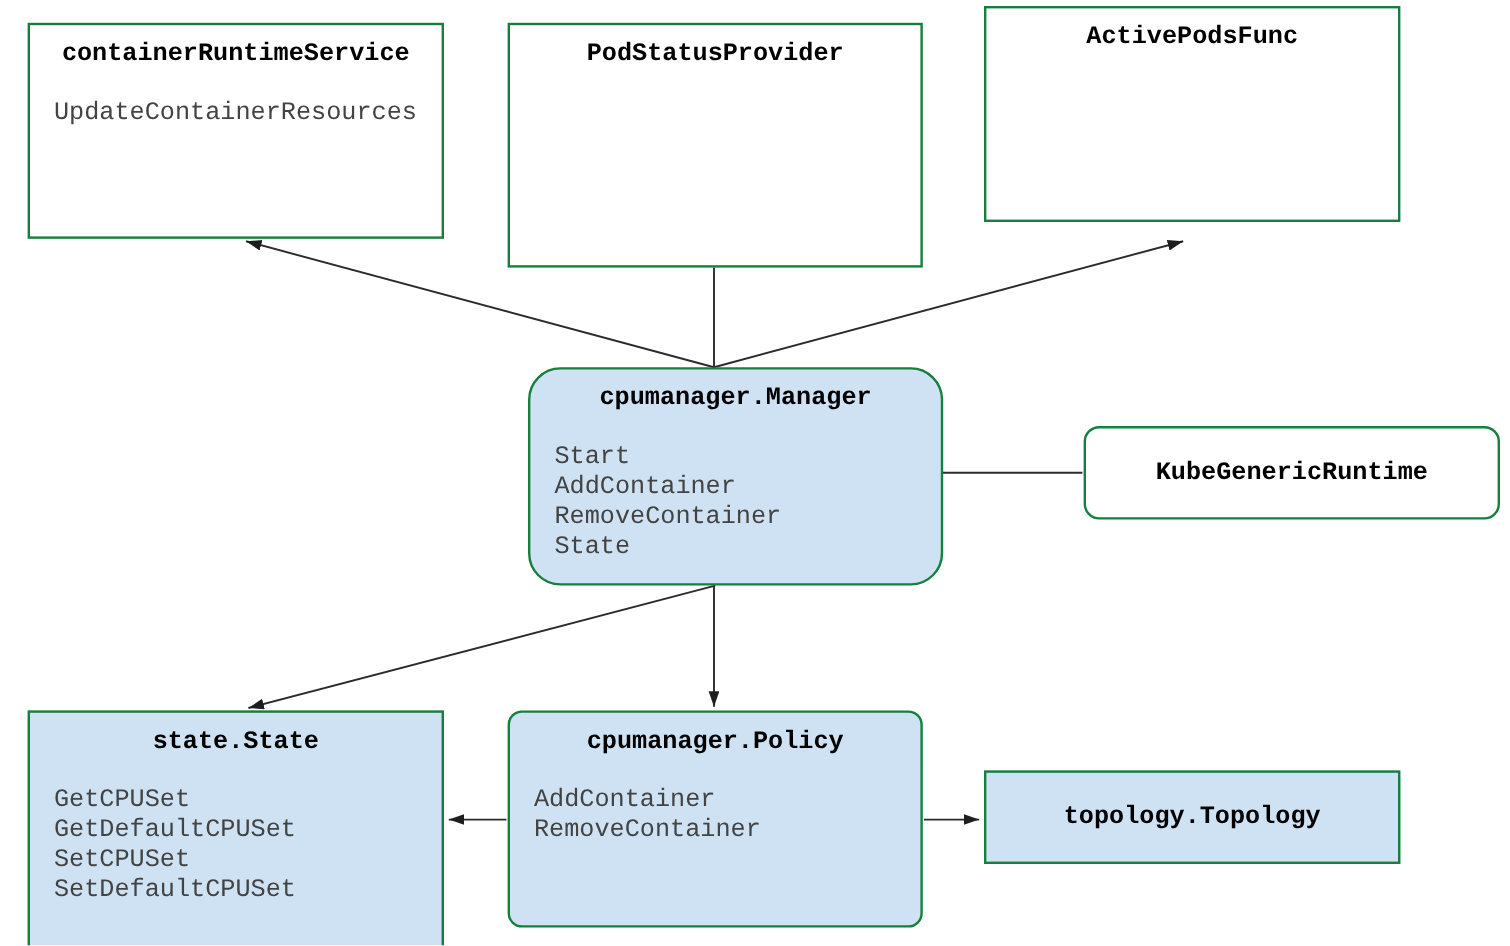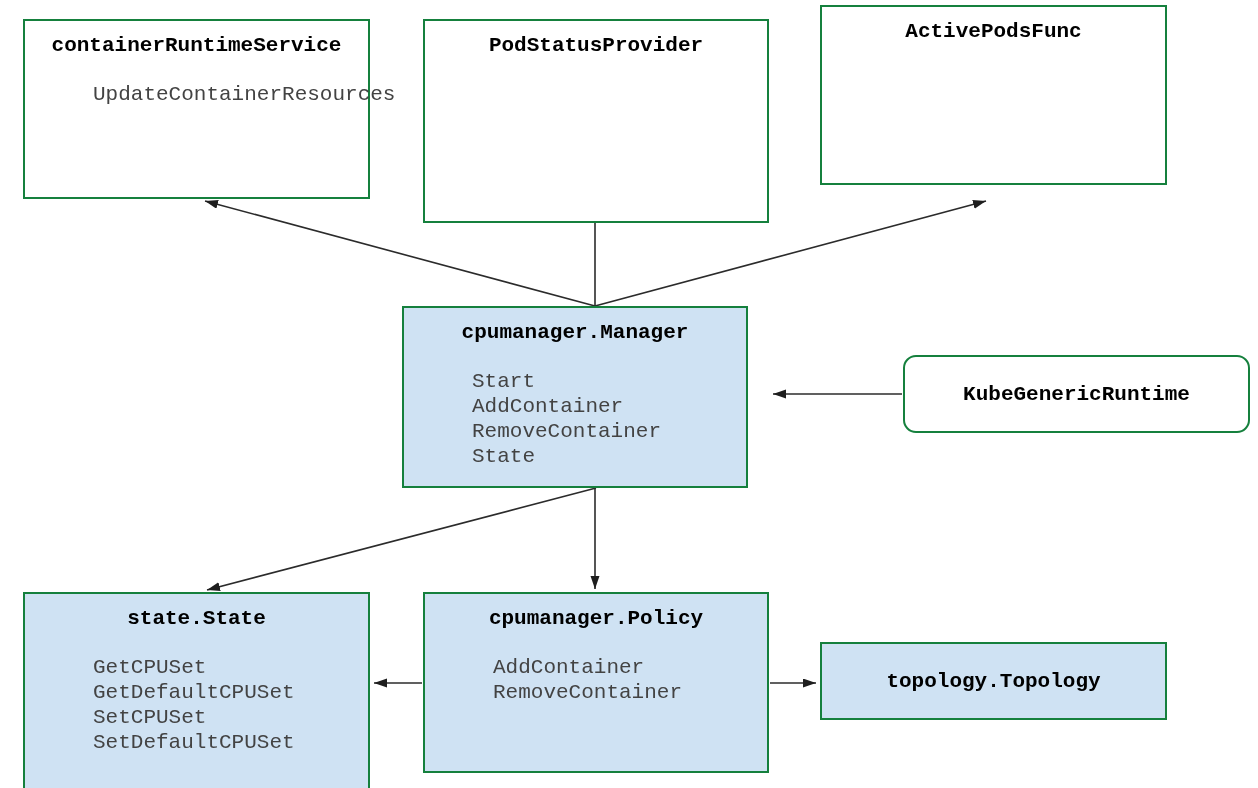--- a/index.html
+++ b/index.html
@@ -27,21 +27,20 @@
     text-align: center;
     font-weight: bold;
     font-size: 21px;
     line-height: 25px;
     color: #000000;
     letter-spacing: 0;
   }
   .node .methods {
     margin-top: 24px;
     padding-left: 20px;
-    margin-left: 48px;
   }
   .node .methods .m {
     font-size: 21px;
     line-height: 25px;
     color: #434343;
     white-space: pre;
   }
   .node.centered {
     display: flex;
     align-items: center;
@@ -90,21 +89,21 @@
   </div>
 
   <div class="node" style="left:423px; top:19px; width:346px; height:204px;">
     <div class="title">PodStatusProvider</div>
   </div>
 
   <div class="node" style="left:820px; top:5px; width:347px; height:180px;">
     <div class="title">ActivePodsFunc</div>
   </div>
 
-  <div class="node blue" style="left:402px; top:306px; width:346px; height:182px;">
+  <div class="node blue" style="left:440px; top:306px; width:346px; height:182px;border-radius:27px;">
     <div class="title">cpumanager.Manager</div>
     <div class="methods">
       <div class="m">Start</div>
       <div class="m">AddContainer</div>
       <div class="m">RemoveContainer</div>
       <div class="m">State</div>
     </div>
   </div>
 
   <div class="node centered" style="left:903px; top:355px; width:347px; height:78px;border-radius:13px;">
@@ -114,21 +113,21 @@
   <div class="node blue" style="left:23px; top:592px; width:347px; height:214px;">
     <div class="title">state.State</div>
     <div class="methods">
       <div class="m">GetCPUSet</div>
       <div class="m">GetDefaultCPUSet</div>
       <div class="m">SetCPUSet</div>
       <div class="m">SetDefaultCPUSet</div>
     </div>
   </div>
 
-  <div class="node blue" style="left:423px; top:592px; width:346px; height:181px;">
+  <div class="node blue" style="left:423px; top:592px; width:346px; height:181px;border-radius:12px;">
     <div class="title">cpumanager.Policy</div>
     <div class="methods">
       <div class="m">AddContainer</div>
       <div class="m">RemoveContainer</div>
     </div>
   </div>
 
   <div class="node blue centered" style="left:820px; top:642px; width:347px; height:78px;justify-content:center;">
     <div class="title">topology.Topology</div>
   </div>

